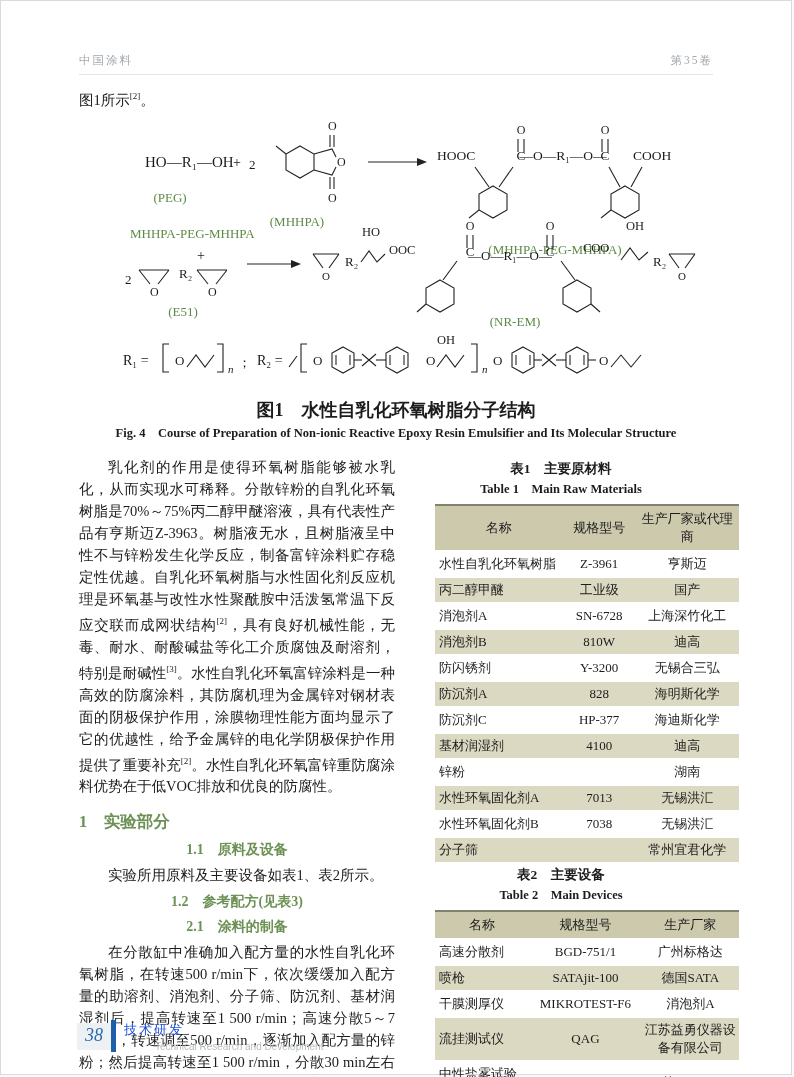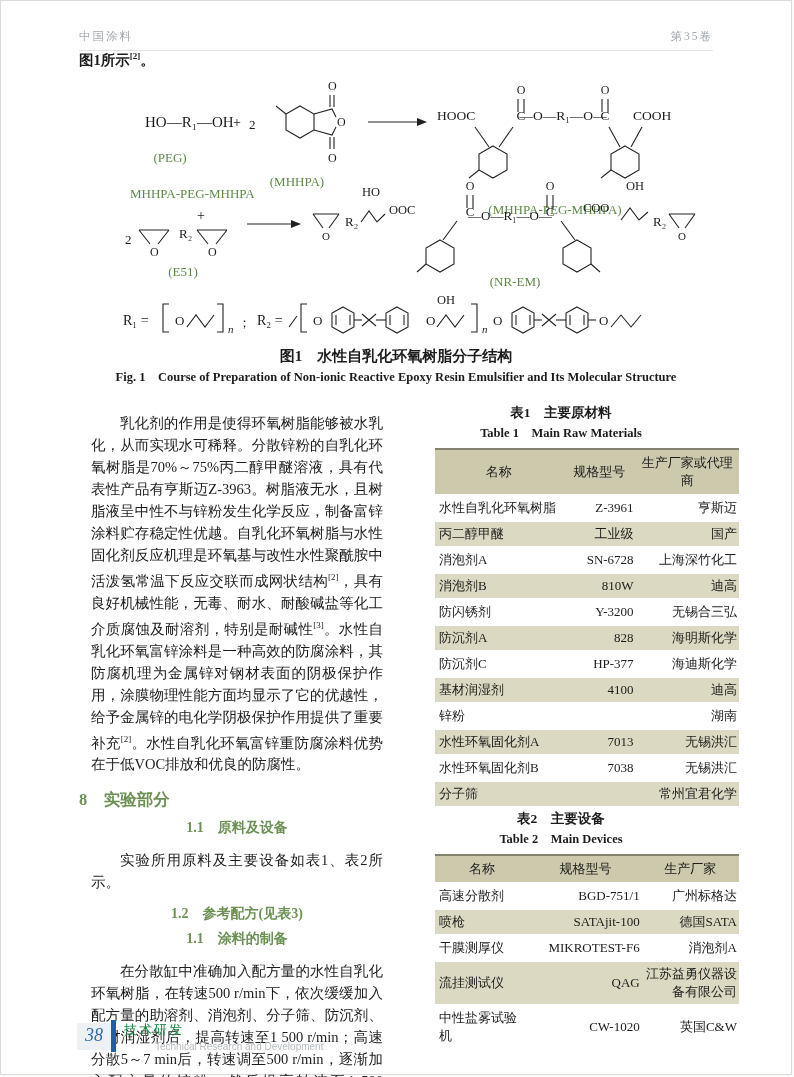--- a/index.html
+++ b/index.html
@@ -1,54 +1,54 @@
 <!DOCTYPE html>
 <html><head>
 <meta charset="utf-8">
 <style>
   html,body{margin:0;padding:0;}
   body{width:794px;height:1077px;background:#fbfbfa;font-family:"Liberation Serif",serif;color:#1c1c1c;}
-  .page{position:relative;width:792px;height:1075px;border:1px solid #d8dadc;background:#fff;box-sizing:border-box;padding:28px 78px 0 78px;}
+  .page{position:relative;width:792px;height:1075px;border:1px solid #d8dadc;background:#fff;box-sizing:border-box;padding:52px 78px 0 78px;}
   
   .hdr{display:flex;justify-content:space-between;color:#a4a9ae;font-size:11.5px;letter-spacing:2px;
        border-bottom:1px solid #e3e4e5;padding-bottom:6px;}
   
-  .intro{font-size:14.5px;font-weight:bold;}
+  .intro{font-size:14.5px;margin-top:16px;}
   sup{font-size:9px;}
   
   .figwrap{margin:4px 0 0 6px;}
   .figwrap svg text{font-family:"Liberation Serif",serif;fill:#1a1a1a;}
   .figwrap svg .ln{stroke:#222;stroke-width:1.1;fill:none;}
   .figwrap svg .g{fill:#5d8a47;}
   .cap{ text-align:center;font-weight:bold;}
-  .cap-cn{font-size:15px;margin-top:7px;}
+  .cap-cn{font-size:18px;margin-top:18px;}
   .cap-en{font-size:12.5px;margin-top:3px;}
   
   .cols{display:flex;gap:14px;margin-top:14px;}
   .colL{width:318px;}
   .colR{width:306px;}
-  p.body{font-size:14.5px;line-height:22px;text-align:justify;margin:12px;text-indent:2em;}
+  p.body{font-size:14.5px;line-height:22px;text-align:justify;margin:0;text-indent:2em;}
   .h1{color:#6d9155;font-weight:bold;font-size:16.5px;margin:14px 0 8px 0;}
   .h2{color:#6d9155;font-weight:bold;font-size:14px;margin:7px 0 5px 0;text-align:center;}
   
   .t-title-cn{text-align:center;font-weight:bold;font-size:13.5px;margin-top:4px;}
   .t-title-en{text-align:center;font-weight:bold;font-size:12.5px;margin:3px 0 6px 0;}
   table{width:100%;border-collapse:collapse;font-size:13px;border-top:2px solid #83826f;border-bottom:1px solid #b0aea0;margin-left:26px;}
   thead th{background:#ccc9ac;font-weight:normal;padding:4px 2px;border-bottom:2px solid #fff;}
-  tbody td{padding:3px 2px;text-align:right;border-bottom:2px solid #fff;}
+  tbody td{padding:3px 2px;text-align:center;border-bottom:2px solid #fff;}
   tbody td:first-child{text-align:left;padding-left:4px;}
   tbody tr:nth-child(even){background:#dbd9c1;}
   #t1 col.c1{width:42%;} #t1 col.c2{width:24%;} #t1 col.c3{width:34%;}
   #t2 col.c1{width:31%;} #t2 col.c2{width:37%;} #t2 col.c3{width:32%;}
   .mt{margin-top:2px;}
   
   .footer{position:absolute;left:76px;bottom:22px;display:flex;align-items:center;}
   .pgnum{color:#2c6cae;font-style:italic;font-weight:normal;font-size:18px;background:#eef1f4;padding:2px 8px 4px 8px;}
   .fbar{width:5px;height:32px;background:#1d5fa8;margin-right:8px;}
-  .fcn{color:#15803d;font-size:13px;letter-spacing:2px;font-family:"Liberation Sans",sans-serif;}
+  .fcn{color:#1d4ed8;font-size:13px;letter-spacing:2px;font-family:"Liberation Sans",sans-serif;}
   .fen{color:#b7bcc0;font-size:10px;font-family:"Liberation Sans",sans-serif;margin-top:2px;margin-left:31px;}
 </style>
 </head>
 <body>
 
 <div class="page">
 
   <div class="hdr">
     <span>中国涂料</span>
     <span>第35卷</span>
@@ -172,30 +172,30 @@
       <polygon class="ln" points="492,233 503,239 503,253 492,259 481,253 481,239"></polygon>
       <line class="ln" x1="485" y1="241" x2="485" y2="251"></line>
         <line class="ln" x1="499" y1="241" x2="499" y2="251"></line>
       <line class="ln" x1="503" y1="246" x2="511" y2="246"></line>
       <text x="514" y="251" font-size="13">O</text>
       <path class="ln" d="M526 253 L536 241 L546 253 L556 241"></path>
     </svg>
   </div>
 
   <div class="cap cap-cn">图1　水性自乳化环氧树脂分子结构</div>
-  <div class="cap cap-en">Fig. 1　Course of Preparation of Non-ionic Reactive Epoxy Resin Emulsifier and Its Molecular Structure</div>
+  <div class="cap cap-en">Fig. 4　Course of Preparation of Non-ionic Reactive Epoxy Resin Emulsifier and Its Molecular Structure</div>
 
   <div class="cols">
     <div class="colL">
       <p class="body"><span>乳化剂的作用是使得环氧树脂能够被水乳化，从而实现水可稀释。分散锌粉的自乳化环氧树脂是70%～75%丙二醇甲醚溶液，具有代表性产品有亨斯迈Z-3963。树脂液无水，且树脂液呈中性不与锌粉发生化学反应，制备富锌涂料贮存稳定性优越。自乳化环氧树脂与水性固化剂反应机理是环氧基与改性水性聚酰胺中活泼氢常温下反应交联而成网状结构</span><sup>[2]</sup><span>，具有良好机械性能，无毒、耐水、耐酸碱盐等化工介质腐蚀及耐溶剂，特别是耐碱性</span><sup>[3]</sup><span>。水性自乳化环氧富锌涂料是一种高效的防腐涂料，其防腐机理为金属锌对钢材表面的阴极保护作用，涂膜物理性能方面均显示了它的优越性，给予金属锌的电化学阴极保护作用提供了重要补充</span><sup>[2]</sup><span>。水性自乳化环氧富锌重防腐涂料优势在于低VOC排放和优良的防腐性。</span></p>
-      <div class="h1">8　实验部分</div>
+      <div class="h1">1　实验部分</div>
       <div class="h2">1.1　原料及设备</div>
       <p class="body">实验所用原料及主要设备如表1、表2所示。</p>
       <div class="h2">1.2　参考配方(见表3)</div>
-      <div class="h2">1.1　涂料的制备</div>
+      <div class="h2">2.1　涂料的制备</div>
       <p class="body">在分散缸中准确加入配方量的水性自乳化环氧树脂，在转速500 r/min下，依次缓缓加入配方量的助溶剂、消泡剂、分子筛、防沉剂、基材润湿剂后，提高转速至1 500 r/min；高速分散5～7 min后，转速调至500 r/min，逐渐加入配方量的锌粉；然后提高转速至1 500 r/min，分散30 min左右至细度合格，即得水性自乳化环氧富锌涂料A组分。水性环氧固化剂按配方量加入混合缸，再加入配方量的水、触变剂、防止闪锈剂混合均匀即得水性自乳化环氧富锌涂料固化剂B组分。</p>
     </div>
 
     <div class="colR">
       <div class="t-title-cn">表1　主要原材料</div>
       <div class="t-title-en">Table 1　Main Raw Materials</div>
       <table id="t1">
         <colgroup>
             <col class="c1">
             <col class="c2">

